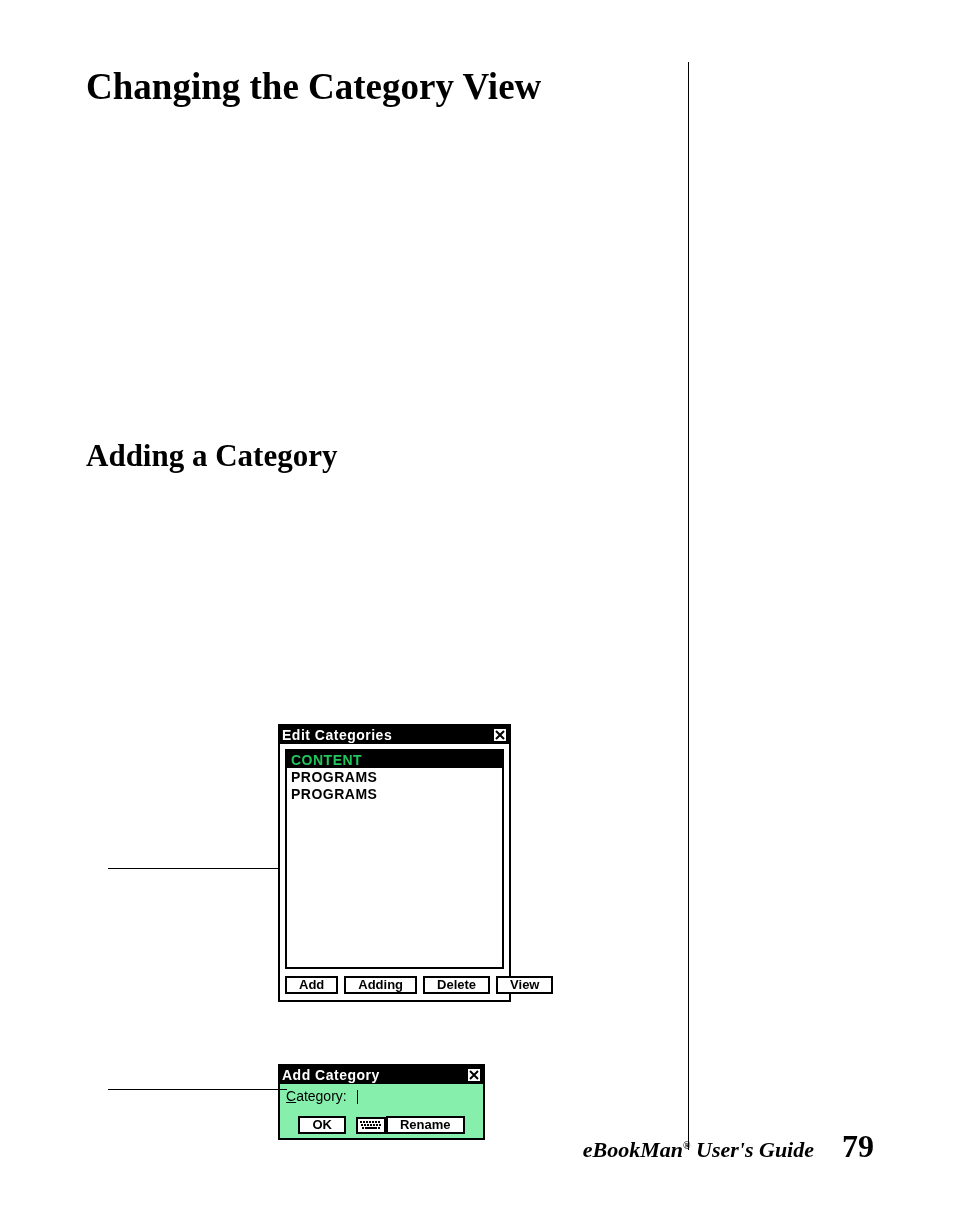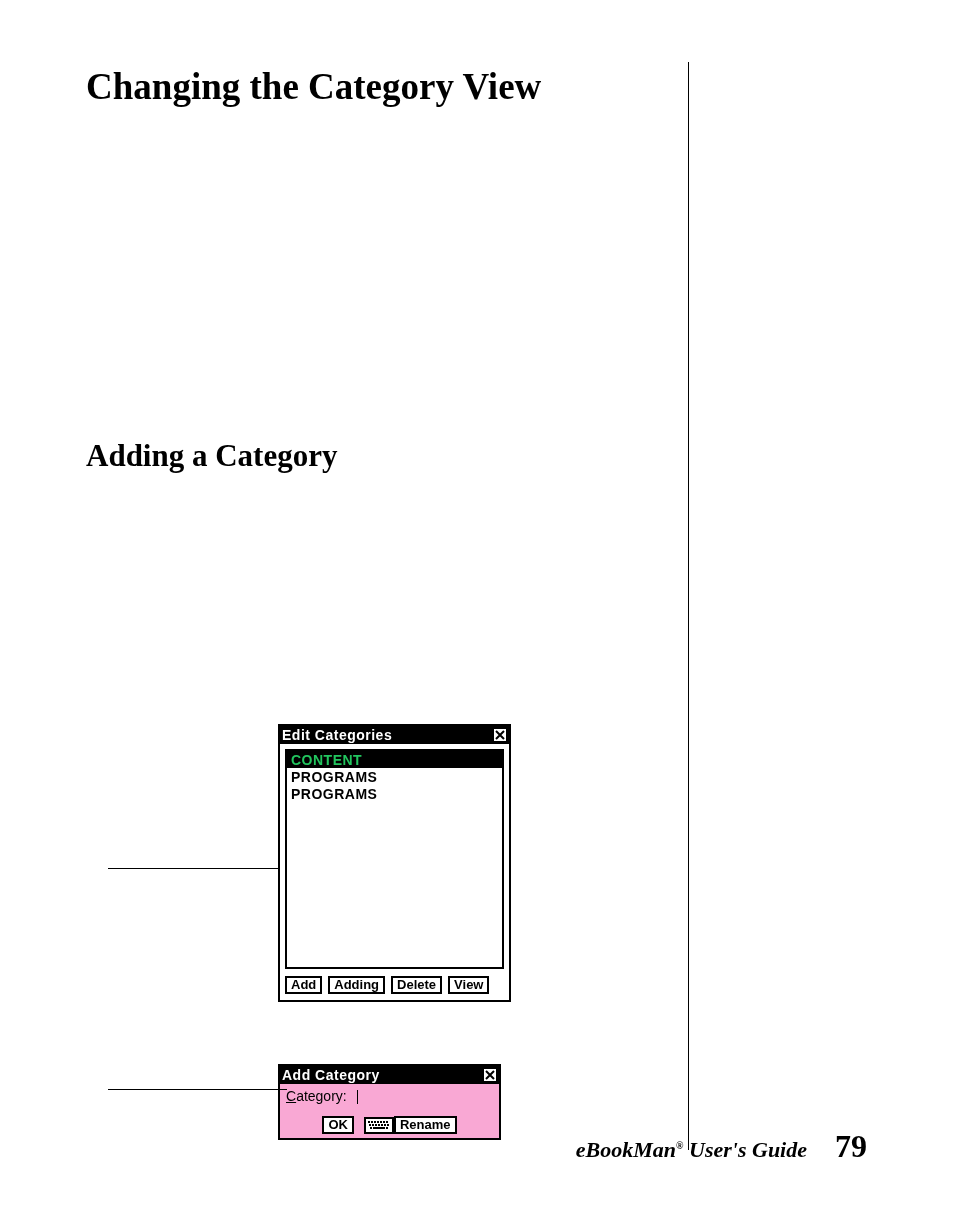--- a/index.html
+++ b/index.html
@@ -16,36 +16,36 @@
   
   .dlg1 { width: 233px; border: 2px solid #000; background: #fff; }
   .dlg-title { background: #000; color: #fff; display: flex; justify-content: space-between; align-items: center; padding: 0 2px; height: 18px; }
   .dlg-title-text { font-family: Arial, Helvetica, sans-serif; font-size: 14px; font-weight: bold; letter-spacing: 0.5px; }
   .dlg-close { width: 14px; height: 14px; background: #fff; color: #000; display: flex; align-items: center; justify-content: center; font-family: Arial, sans-serif; font-size: 11px; font-weight: bold; border: 1px solid #000; }
   .dlg-body { padding: 5px 5px 6px 5px; }
   .listbox { border: 2px solid #000; height: 220px; background: #fff; overflow: hidden; }
   .list-item { font-family: Arial, Helvetica, sans-serif; font-size: 14px; font-weight: bold; padding: 1px 4px 0 4px; letter-spacing: 0.5px; }
   .list-item.selected { background: #000; color: #22c55e; }
   .dlg-buttons { display: flex; gap: 6px; margin-top: 7px; }
-  .dbtn { border: 2px solid #000; font-family: Arial, Helvetica, sans-serif; font-size: 13px; font-weight: bold; padding: 0 4px; height: 18px; line-height: 14px; background: #fff; }
+  .dbtn { border: 2px solid #000; font-family: Arial, Helvetica, sans-serif; font-size: 13px; font-weight: bold; padding: 0 12px; height: 18px; line-height: 14px; background: #fff; }
 
   
-  .dlg2 { width: 223px; border: 2px solid #000; background: #f9a8d4; margin-top: 62px; }
+  .dlg2 { width: 207px; border: 2px solid #000; background: #86efac; margin-top: 62px; }
   .ac-body { padding: 4px 6px 4px 6px; }
   .cat-row { display: flex; flex-direction: row; }
   .cat-label { font-family: Arial, Helvetica, sans-serif; font-size: 14px; margin-bottom: 0; }
   .cat-underline { text-decoration: underline; }
   .cat-input-line { margin-left: 10px; margin-top: 2px; height: 18px; display: flex; align-items: flex-start; }
   .cursor-bar { width: 1px; height: 14px; background: #000; }
   .ac-buttons { display: flex; justify-content: center; align-items: center; margin-top: 8px; }
   .keyboard-icon { width: 30px; height: 17px; border: 2px solid #000; display: inline-flex; align-items: center; justify-content: center; background: #fff; font-size: 8px; }
   .keyboard-icon svg { display: block; }
   .ac-left { display: flex; gap: 10px; align-items: center; }
 
-  .footer { position: absolute; bottom: 40px; right: 87px; display: flex; align-items: baseline; gap: 28px; }
+  .footer { position: absolute; bottom: 40px; right: 80px; display: flex; align-items: baseline; gap: 28px; }
   .footer-title { font-style: italic; font-weight: bold; font-size: 22px; font-family: Georgia, 'Times New Roman', serif; }
   .reg { font-size: 10px; vertical-align: super; font-style: normal; }
   .page-num { font-size: 32px; font-weight: bold; font-family: Georgia, 'Times New Roman', serif; }
 </style>
 </head>
 <body>
 
 <div class="page">
   <div class="right-rule"></div>
 

